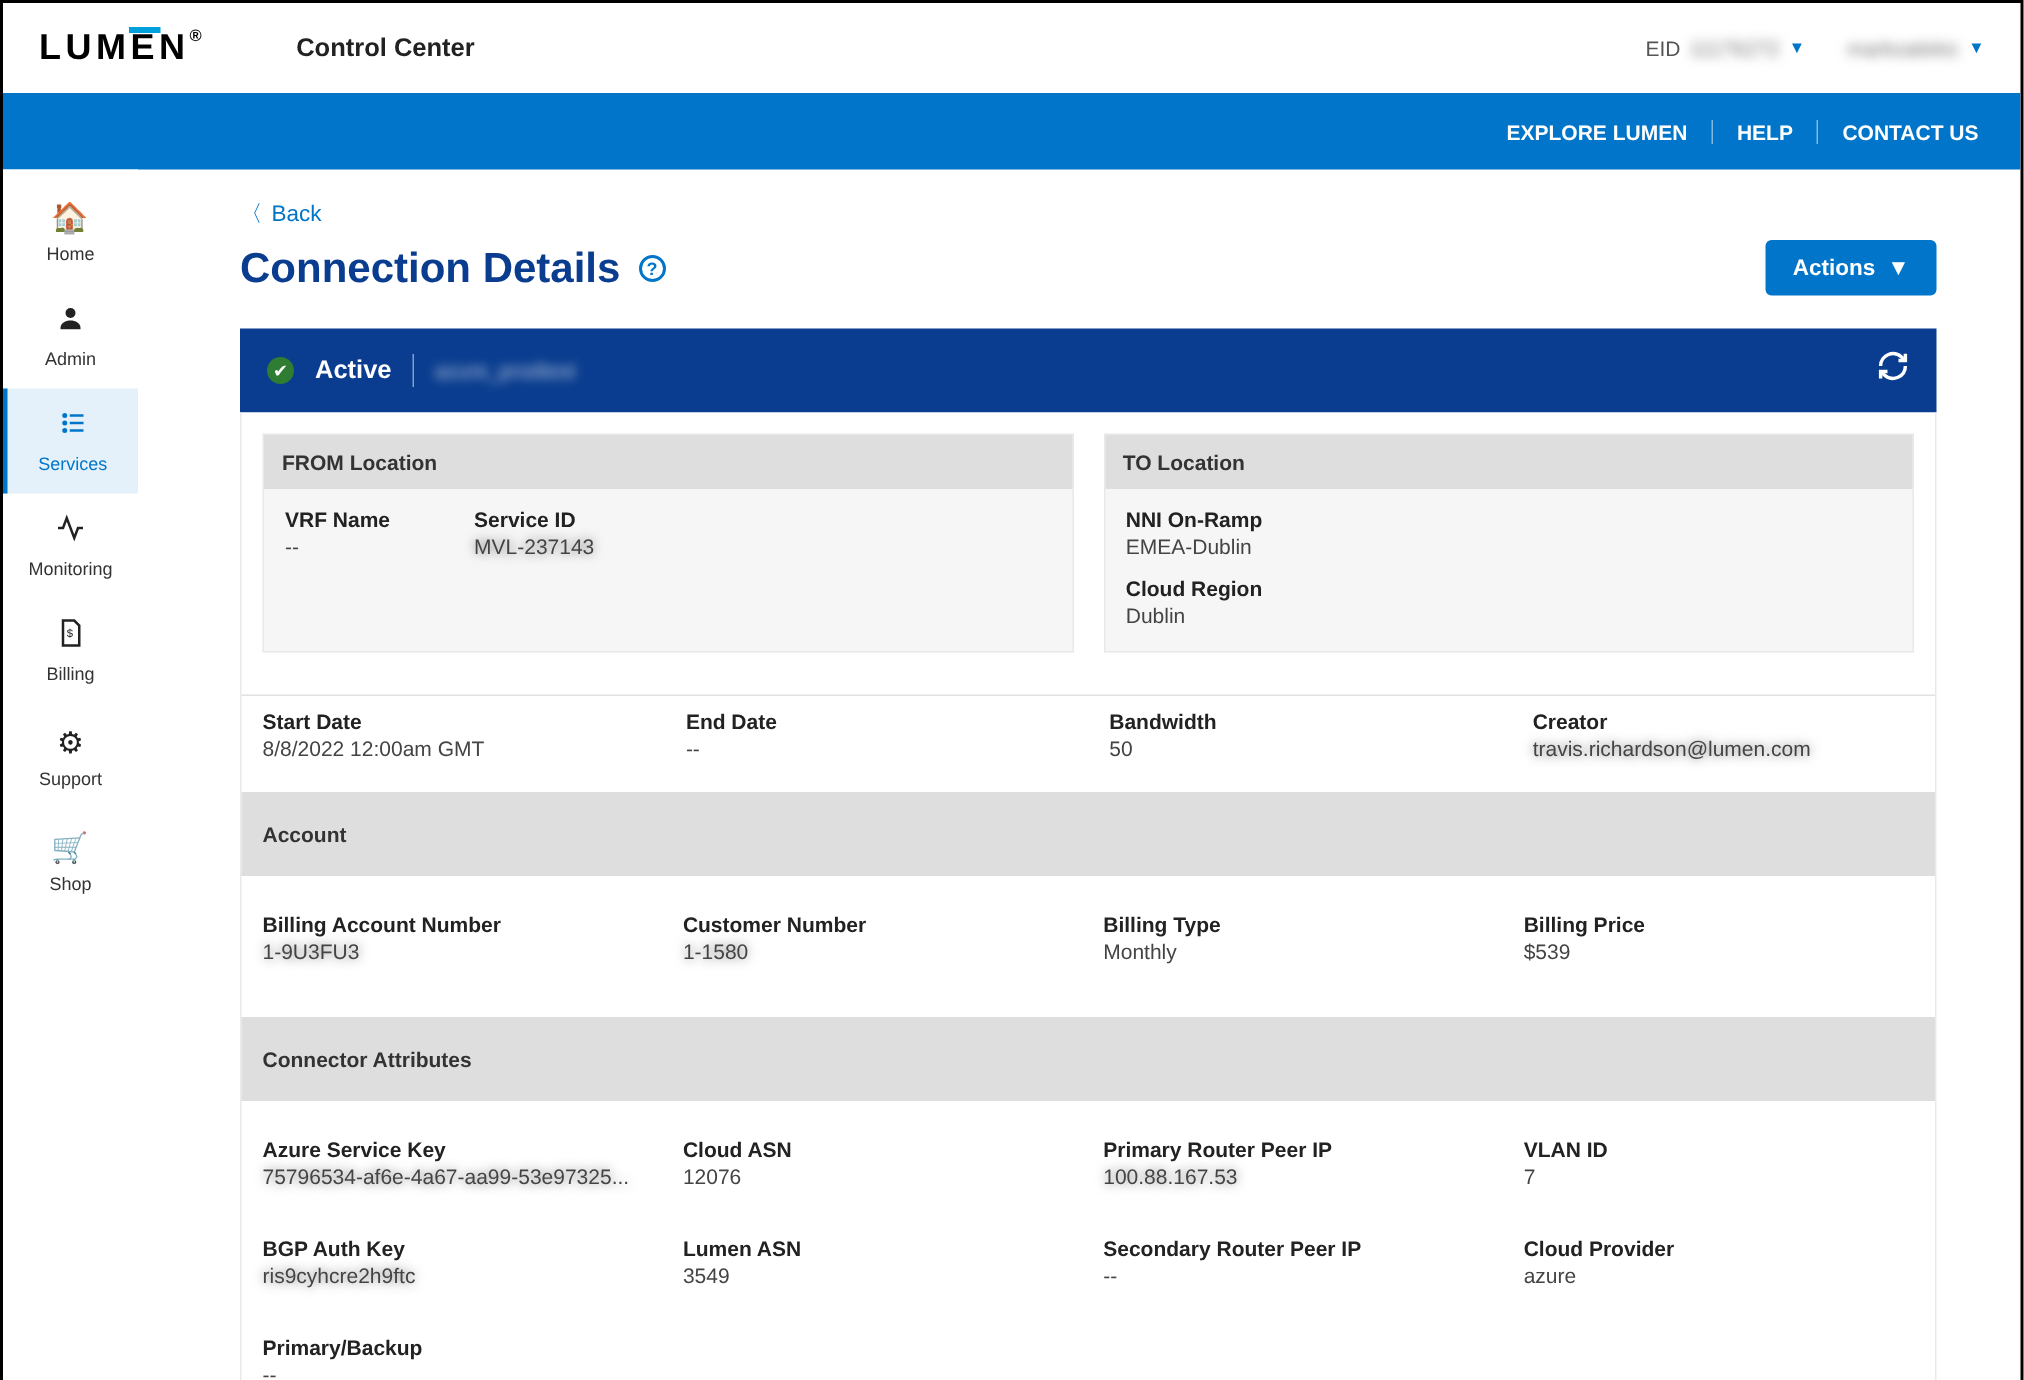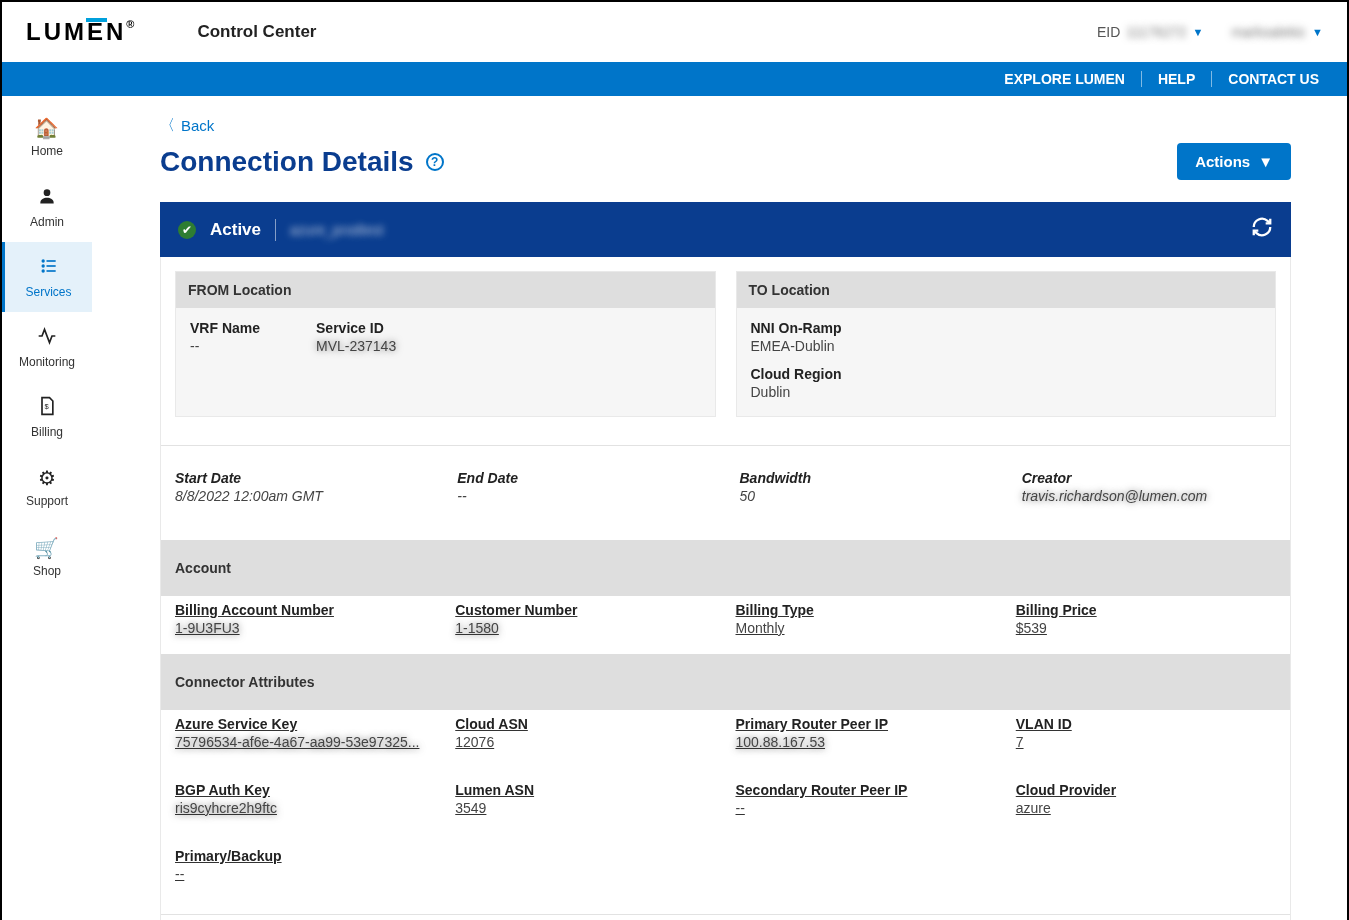--- a/index.html
+++ b/index.html
@@ -11,21 +11,21 @@
   .logo { font-weight: 700; font-size: 24px; letter-spacing: 3px; color: #000; }
   .logo .bar { display: inline-block; position: relative; }
   .logo .bar::before { content:""; position:absolute; top:0; left:-1px; right:-1px; height:4px; background:#00a0dc; }
   .app-title { font-weight: 700; font-size: 17px; color: #222; }
   .topbar-right { display: flex; align-items: center; gap: 28px; font-size: 14px; color: #555; }
   .eid-group { display:flex; align-items:center; gap:6px; }
   .blur { color: transparent; text-shadow: 0 0 7px rgba(0,0,0,0.55); user-select:none; }
   .chev { font-size: 11px; color:#0075c9; }
   
   
-  .bluebar { background:#0075c9; height:34px; display:flex; justify-content:flex-end; align-items:center; padding:0 28px; gap:0; }
+  .bluebar { background:#0075c9; height:51px; display:flex; justify-content:flex-end; align-items:center; padding:0 28px; gap:0; }
   .bluebar a { color:#fff; font-weight:700; font-size:14px; text-decoration:none; padding:0 16px; border-right:1px solid rgba(255,255,255,0.5); }
   .bluebar a:last-child { border-right:none; padding-right:0; }
   
   
   .body-wrap { display:flex; }
   .sidebar { width:90px; background:#fff; padding-top:6px; }
   .side-item { display:flex; flex-direction:column; align-items:center; justify-content:center; height:70px; font-size:12px; color:#333; cursor:pointer; gap:4px; }
   .side-item.active { background:#e4f1fa; color:#0075c9; border-left:3px solid #0075c9; }
   .side-item.active .side-icon { color:#0075c9; }
   .side-icon { font-size:20px; color:#222; }
@@ -49,22 +49,22 @@
   .loc-card { flex:1; background:#f6f6f6; border:1px solid #e9e9e9; }
   .card-head { background:#dedede; padding:10px 12px; font-weight:700; font-size:14px; color:#333; }
   .card-body { padding:12px 14px 16px; }
   .kv { margin-bottom:12px; }
   .kv:last-child { margin-bottom:0; }
   .k { font-weight:700; font-size:14px; color:#222; margin-bottom:2px; }
   .v { font-size:14px; color:#444; }
   .loc-inner { display:flex; gap:56px; }
   
   .section-head { background:#dedede; padding:20px 14px; font-weight:700; font-size:14px; color:#333; margin-top:0; }
-  .grid4 { display:grid; grid-template-columns: repeat(4, 1fr); gap:20px 20px; padding:6px 14px;text-decoration:underline; }
-  .grid4-b { display:grid; grid-template-columns: repeat(4, 1fr); gap:20px 28px; padding:24px 14px; border-top:1px solid #e2e2e2; margin-top:14px;font-style:italic; }
+  .grid4 { display:grid; grid-template-columns: repeat(4, 1fr); gap:20px 20px; padding:24px 14px; }
+  .grid4-b { display:grid; grid-template-columns: repeat(4, 1fr); gap:20px 28px; padding:9px 14px; border-top:1px solid #e2e2e2; margin-top:14px; }
   
   .content-card { background:#fff; border:1px solid #e9e9e9; border-top:none; }
 </style>
 </head>
 <body>
 
 <div class="topbar">
   <div class="topbar-left">
     <div class="logo">
       <span>LUM</span><span class="bar">E</span><span>N</span><span style="font-size:11px;vertical-align:top;">®</span>

